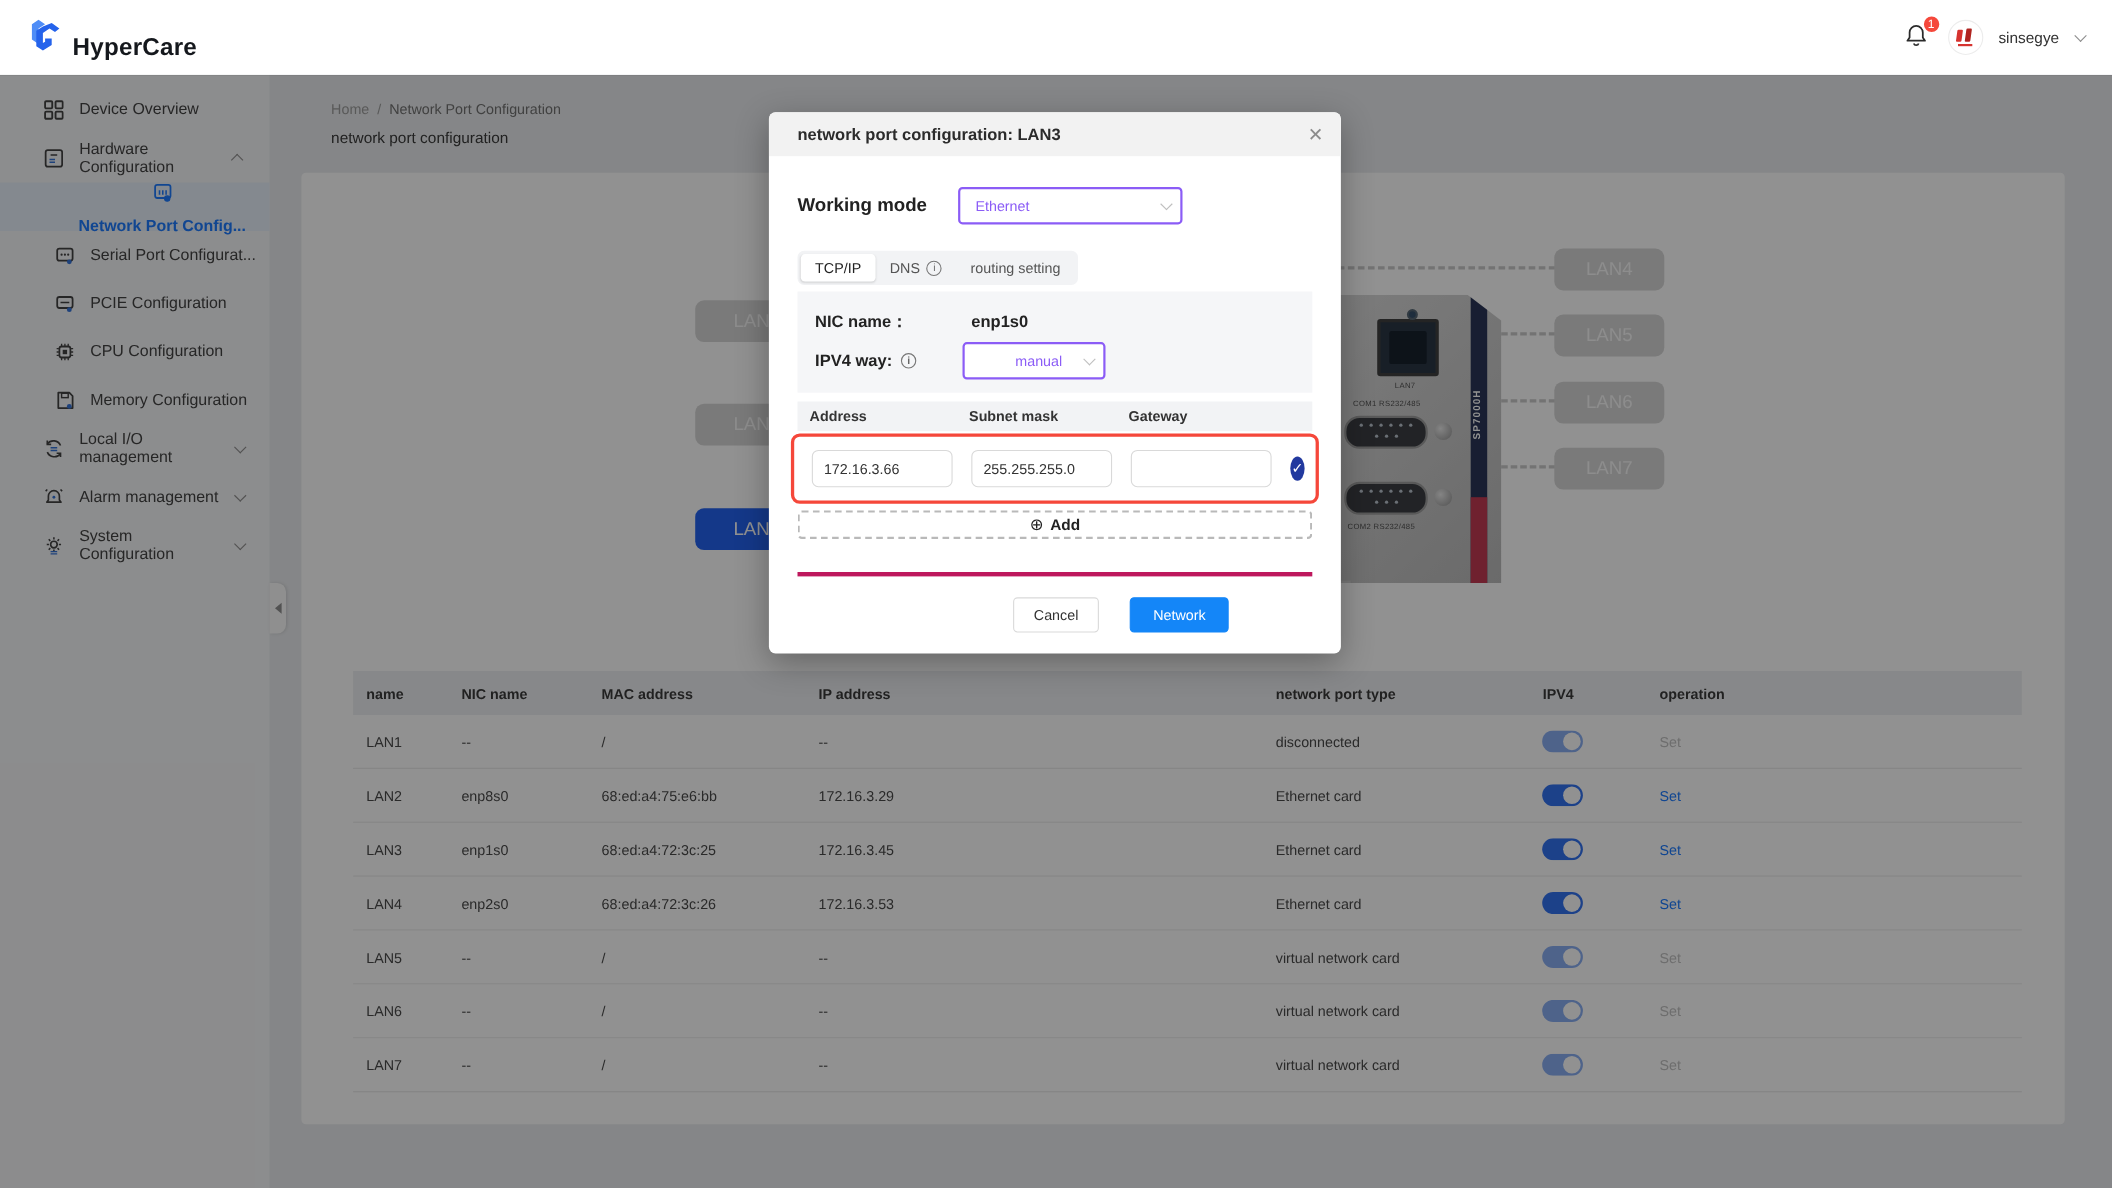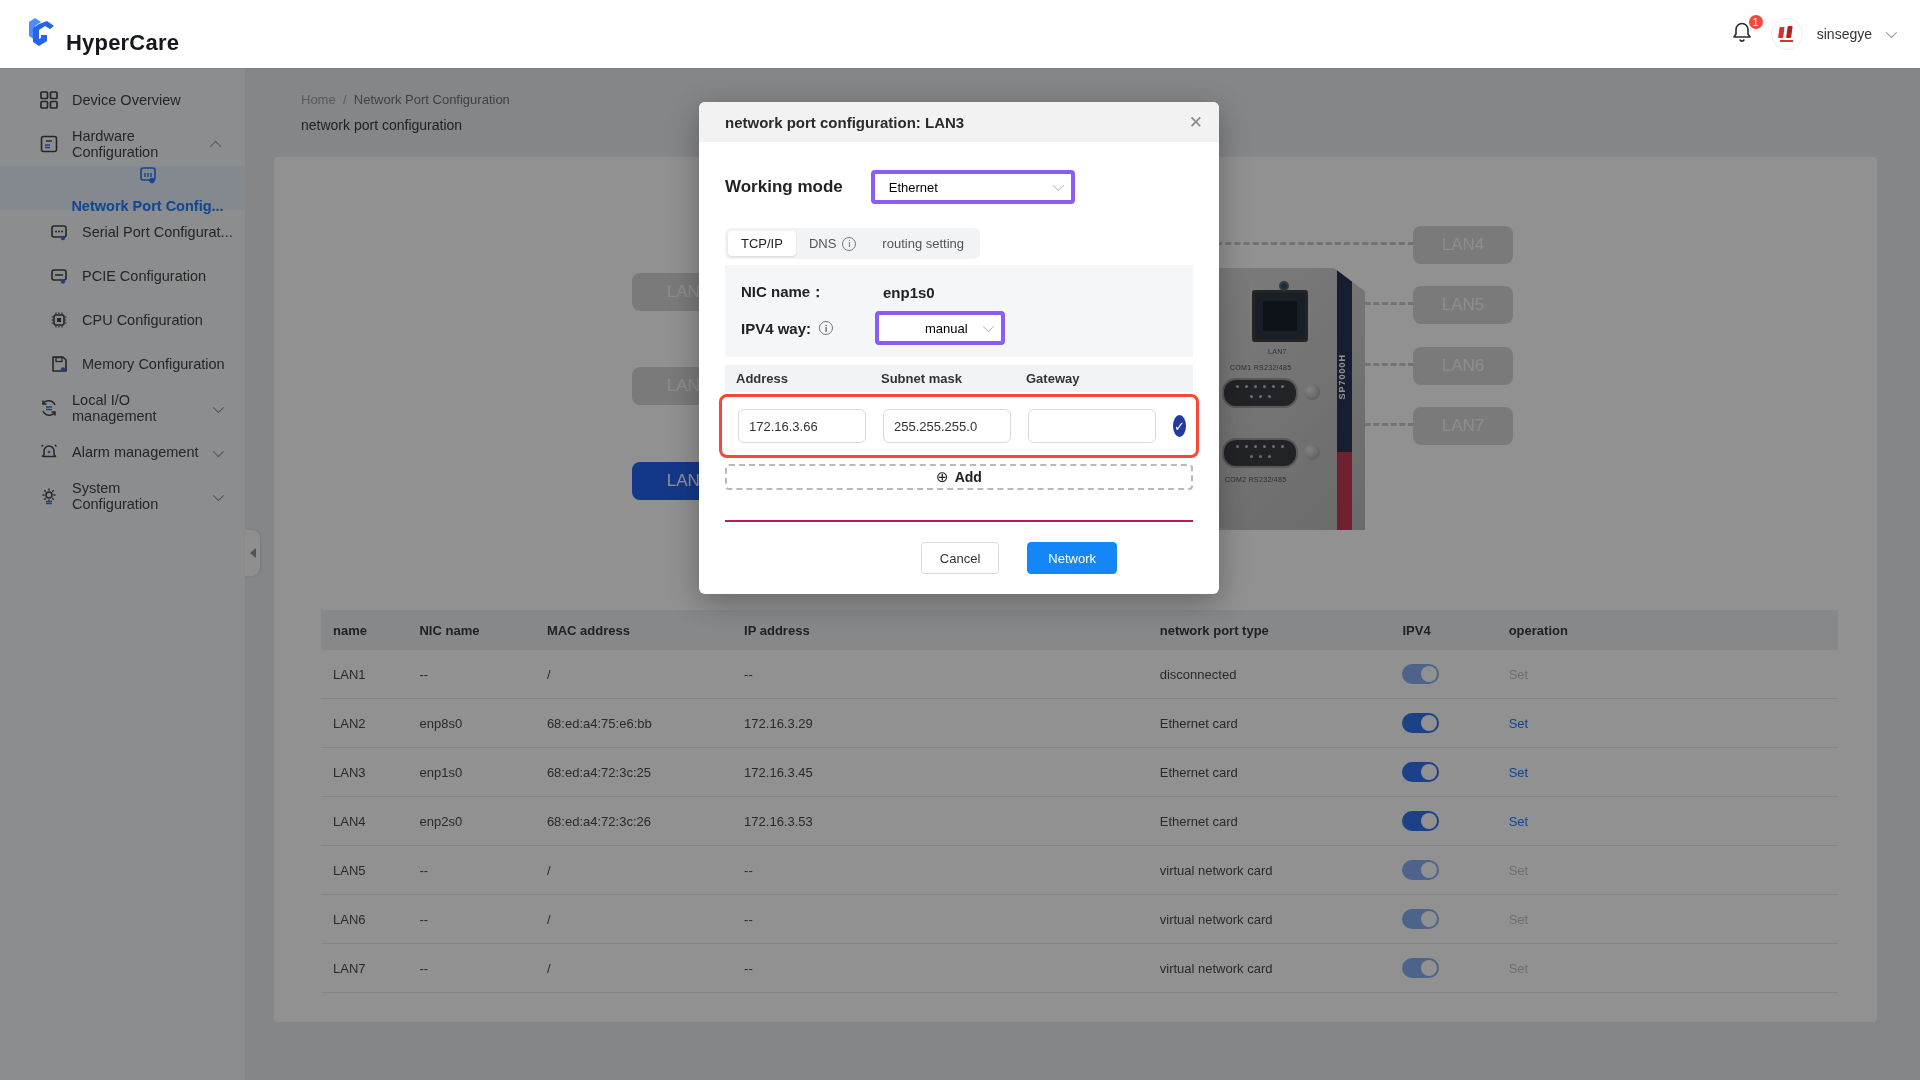--- a/index.html
+++ b/index.html
@@ -77,22 +77,22 @@
   
   .overlay{position:fixed;left:0;top:68px;right:0;bottom:0;background:rgba(10,10,10,0.45);z-index:40;}
   .modal{position:fixed;left:699px;top:102px;width:520px;z-index:50;background:#fff;border-radius:6px;
     box-shadow:0 8px 30px rgba(0,0,0,.3);overflow:hidden;}
   .modal-head{height:40px;background:#f2f2f2;display:flex;align-items:center;justify-content:space-between;padding:0 16px 0 26px;}
   .modal-title{font-size:15px;font-weight:bold;color:#2b2b2b;}
   .close-x{font-size:17px;color:#8c8c8c;cursor:pointer;line-height:1;}
   .modal-body{padding:20px 26px 0 26px;}
   .wm-row{display:flex;align-items:center;margin:8px 0 24px 0;}
   .wm-label{font-size:17px;font-weight:bold;color:#222;}
-  .select{height:34px;border:4px solid #8b5cf6;border-radius:4px;background:#fff;display:flex;align-items:center;
-    justify-content:space-between;padding:0 10px 0 14px;font-size:13px;color:#000000;cursor:pointer;}
+  .select{height:34px;border:2px solid #8b5cf6;border-radius:4px;background:#fff;display:flex;align-items:center;
+    justify-content:space-between;padding:0 10px 0 14px;font-size:13px;color:#8b5cf6;cursor:pointer;}
   .wm-select{width:204px;margin-left:28px;}
   .tabs{display:inline-flex;background:#f2f3f5;border-radius:6px;padding:3px;margin-bottom:6px;}
   .tab{padding:5px 13px;font-size:13px;color:#555;border-radius:4px;display:flex;align-items:center;gap:6px;cursor:pointer;}
   .tab.active{background:#fff;color:#222;box-shadow:0 1px 2px rgba(0,0,0,.12);}
   .info-i{width:14px;height:14px;border:1px solid #777;border-radius:50%;font-size:9.5px;color:#666;
     display:inline-flex;align-items:center;justify-content:center;font-style:normal;}
   .panel{background:#f5f6f8;padding:12px 16px;}
   .panel-row{display:flex;align-items:center;min-height:30px;}
   .panel-row .lbl{font-size:15px;font-weight:bold;color:#222;width:120px;display:flex;align-items:center;gap:8px;}
   .panel-row .val{font-size:15px;font-weight:bold;color:#222;margin-left:22px;}
@@ -101,21 +101,21 @@
   .col-labels span{width:128px;margin-right:17px;}
   .red-box{border:3px solid #f5473a;border-radius:8px;margin:2px -6px 0 -6px;padding:12px 10px 12px 16px;
     display:flex;align-items:center;gap:17px;}
   .ipt{width:128px;height:34px;border:1px solid #d9d9d9;border-radius:6px;padding:0 10px;font-size:13px;color:#333;
     font-family:"Liberation Sans",sans-serif;outline:none;}
   .okcheck{margin-left:auto;width:22px;height:22px;border-radius:50%;background:#22399f;color:#fff;font-size:13px;
     display:flex;align-items:center;justify-content:center;font-family:"DejaVu Sans",sans-serif;}
   .add-box{border:2px dashed #b9b9b9;border-radius:4px;margin-top:6px;height:26px;display:flex;align-items:center;
     justify-content:center;gap:6px;font-size:14px;font-weight:bold;color:#222;cursor:pointer;}
   .add-box .plus{font-family:"DejaVu Sans",sans-serif;font-weight:normal;font-size:15px;}
-  .modal-foot{margin-top:30px;border-top:2px solid #be185d;height:74px;display:flex;align-items:center;
+  .modal-foot{margin-top:30px;border-top:4px solid #be185d;height:74px;display:flex;align-items:center;
     justify-content:flex-end;gap:28px;padding-right:76px;}
   .btn{height:32px;border-radius:4px;font-size:13px;cursor:pointer;border:1px solid #d9d9d9;background:#fff;color:#333;
     padding:0 18px;font-family:"Liberation Sans",sans-serif;}
   .btn.primary{background:#1486f8;border-color:#1486f8;color:#fff;padding:0 20px;}
 </style>
 </head>
 <body>
 
 <div class="topbar">
   <div class="brand">

